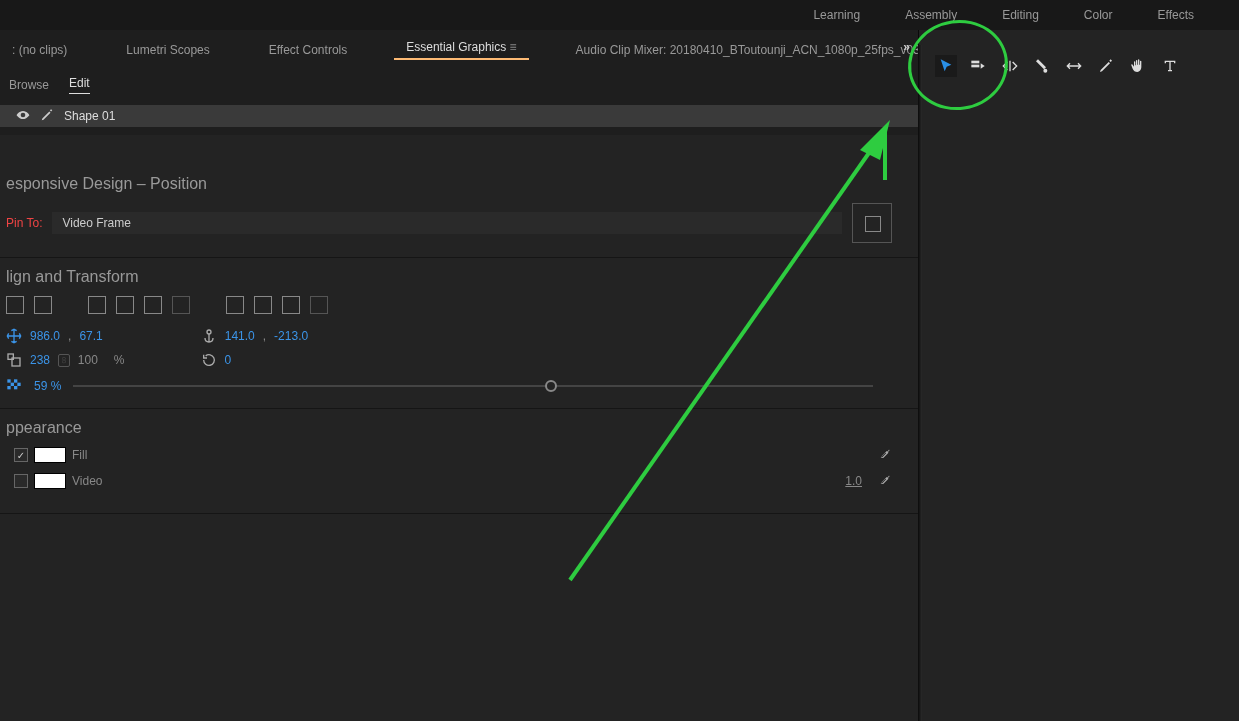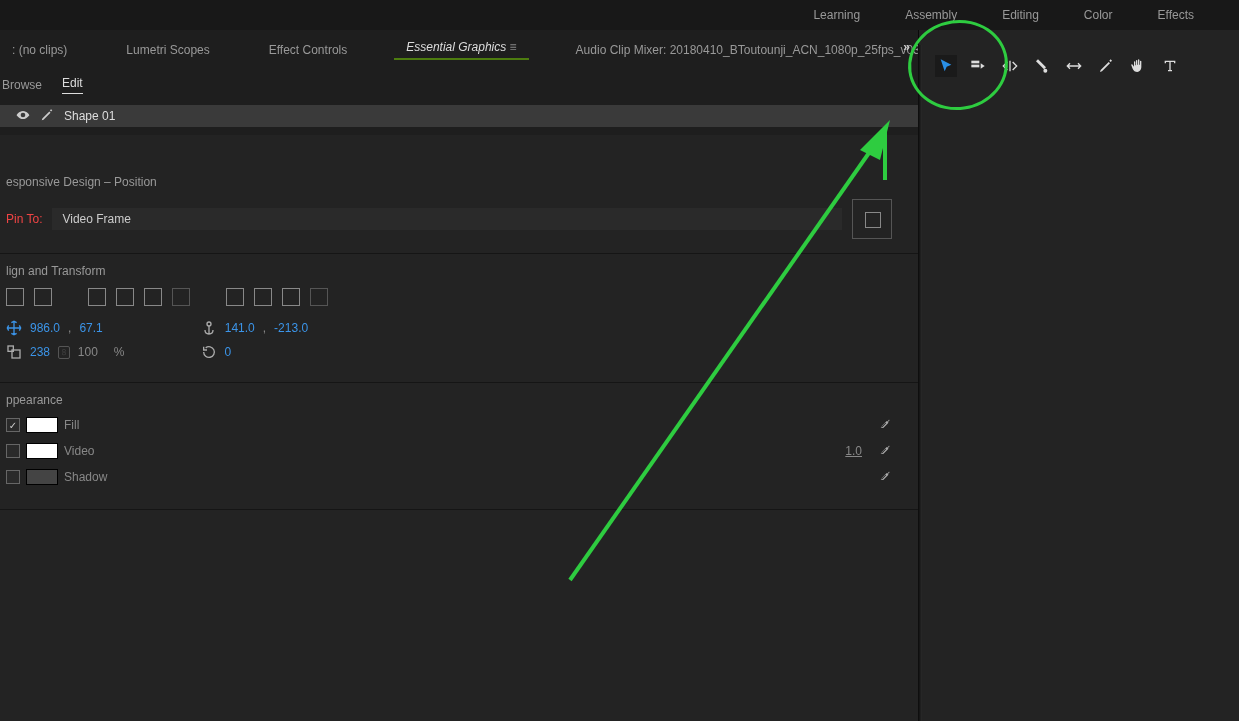--- a/index.html
+++ b/index.html
@@ -30,38 +30,38 @@
       top: 30px; left: 0;
       width: 918px;
       height: 40px;
       background: #1e1e1e;
       display: flex;
       align-items: center;
       gap: 35px;
       padding-left: 0;
     }
     .panel-tab { color: #999; cursor: pointer; white-space: nowrap; padding: 0 12px; }
-    .panel-tab.active { color: #ddd; border-bottom: 2px solid #4d7c0f; padding-bottom: 4px; font-style: italic; }
+    .panel-tab.active { color: #ddd; border-bottom: 2px solid #fdba74; padding-bottom: 4px; }
     .panel-tab.hamburger::after { content: " ≡"; color: #888; }
     .panel-overflow {
       position: absolute;
       right: 8px; top: 10px;
       color: #ccc;
       font-weight: bold;
       cursor: pointer;
     }
     .sub-tabs {
       position: absolute;
       top: 70px; left: 0;
       width: 918px;
       height: 30px;
       display: flex;
       align-items: center;
       gap: 20px;
-      padding-left: 2px;
+      padding-left: 9px;
     }
     .sub-tab { color: #999; cursor: pointer; }
     .sub-tab.active { color: #ddd; border-bottom: 1px solid #ddd; padding-bottom: 3px; }
     .shape-row {
       position: absolute;
       top: 105px; left: 0;
       width: 990px;
       height: 22px;
       background: #3a3a3a;
       display: flex;
@@ -72,21 +72,21 @@
     }
     .panel-body {
       position: absolute;
       top: 135px; left: 0;
       width: 918px;
       bottom: 0;
       background: #232323;
       overflow: hidden;
     }
     .section { padding: 10px 6px 14px 6px; border-bottom: 1px solid #151515; }
-    .section-title { color: #999; font-size: 12px; margin-bottom: 10px; }
+    .section-title { color: #999; font-size: 16px; margin-bottom: 10px; }
     .pin-row { display: flex; align-items: center; gap: 10px; }
     .pin-label { color: #ef4444; }
     .pin-select {
       background: #2a2a2a;
       color: #ccc;
       padding: 4px 10px;
       flex: 1;
       max-width: 790px;
       height: 22px;
       line-height: 14px;
@@ -140,20 +140,21 @@
       border-radius: 50%;
       border: 2px solid #888;
       background: #232323;
     }
     .appearance-row {
       display: flex;
       align-items: center;
       gap: 6px;
       margin-bottom: 10px;
       position: relative;
+      margin-left: 8px;
     }
     .chk {
       width: 14px; height: 14px;
       border: 1px solid #666;
       background: #2a2a2a;
       display: inline-flex;
       align-items: center;
       justify-content: center;
       cursor: pointer;
     }
@@ -326,20 +327,36 @@
       <div class="value-group" style="margin-left:58px;">
         <span class="value-icon gray">
           <svg viewBox="0 0 24 24" fill="none" stroke="#aaa" stroke-width="2">
               <path d="M4 12a8 8 0 1 0 3-6.2M4 4v5h5"></path>
             </svg>
         </span>
         <span class="blue-val">0</span>
       </div>
     </div>
 
+    <div class="opacity-row">
+      <span class="value-icon">
+        <svg viewBox="0 0 24 24" fill="#3b94e8">
+            <rect x="2" y="2" width="5" height="5"></rect>
+            <rect x="12" y="2" width="5" height="5"></rect>
+            <rect x="7" y="7" width="5" height="5"></rect>
+            <rect x="17" y="7" width="5" height="5"></rect>
+            <rect x="2" y="12" width="5" height="5"></rect>
+            <rect x="12" y="12" width="5" height="5"></rect>
+          </svg>
+      </span>
+      <span class="blue-val">59 %</span>
+      <div class="slider-track">
+        <div class="slider-thumb"></div>
+      </div>
+    </div>
   </div>
 
   <div class="section">
     <div class="section-title">ppearance</div>
 
     <div class="appearance-row">
       <span class="chk checked"></span>
       <span class="swatch"></span>
       <span class="app-label">Fill</span>
       <span class="eyedrop">
@@ -354,30 +371,20 @@
       <span class="swatch"></span>
       <span class="app-label">Video</span>
       <span class="stroke-val">1.0</span>
       <span class="eyedrop">
         <svg viewBox="0 0 24 24" fill="#aaa">
             <path d="M20 4l-3 3-2-2-9 9v3h3l9-9-2-2 3-3-2-2zM5 17v-1l8-8 1 1-8 8H5z"></path>
           </svg>
       </span>
     </div>
 
-    <div class="appearance-row">
-      <span class="chk"></span>
-      <span class="swatch shadow"></span>
-      <span class="app-label">Shadow</span>
-      <span class="eyedrop">
-        <svg viewBox="0 0 24 24" fill="#aaa">
-            <path d="M20 4l-3 3-2-2-9 9v3h3l9-9-2-2 3-3-2-2zM5 17v-1l8-8 1 1-8 8H5z"></path>
-          </svg>
-      </span>
-    </div>
   </div>
 
 </div>
 
 <div class="right-pane"></div>
 <div class="divider-vert"></div>
 
 <div class="toolbar">
   <span class="tool active">
     <svg viewBox="0 0 24 24" fill="#2a8fe6">

